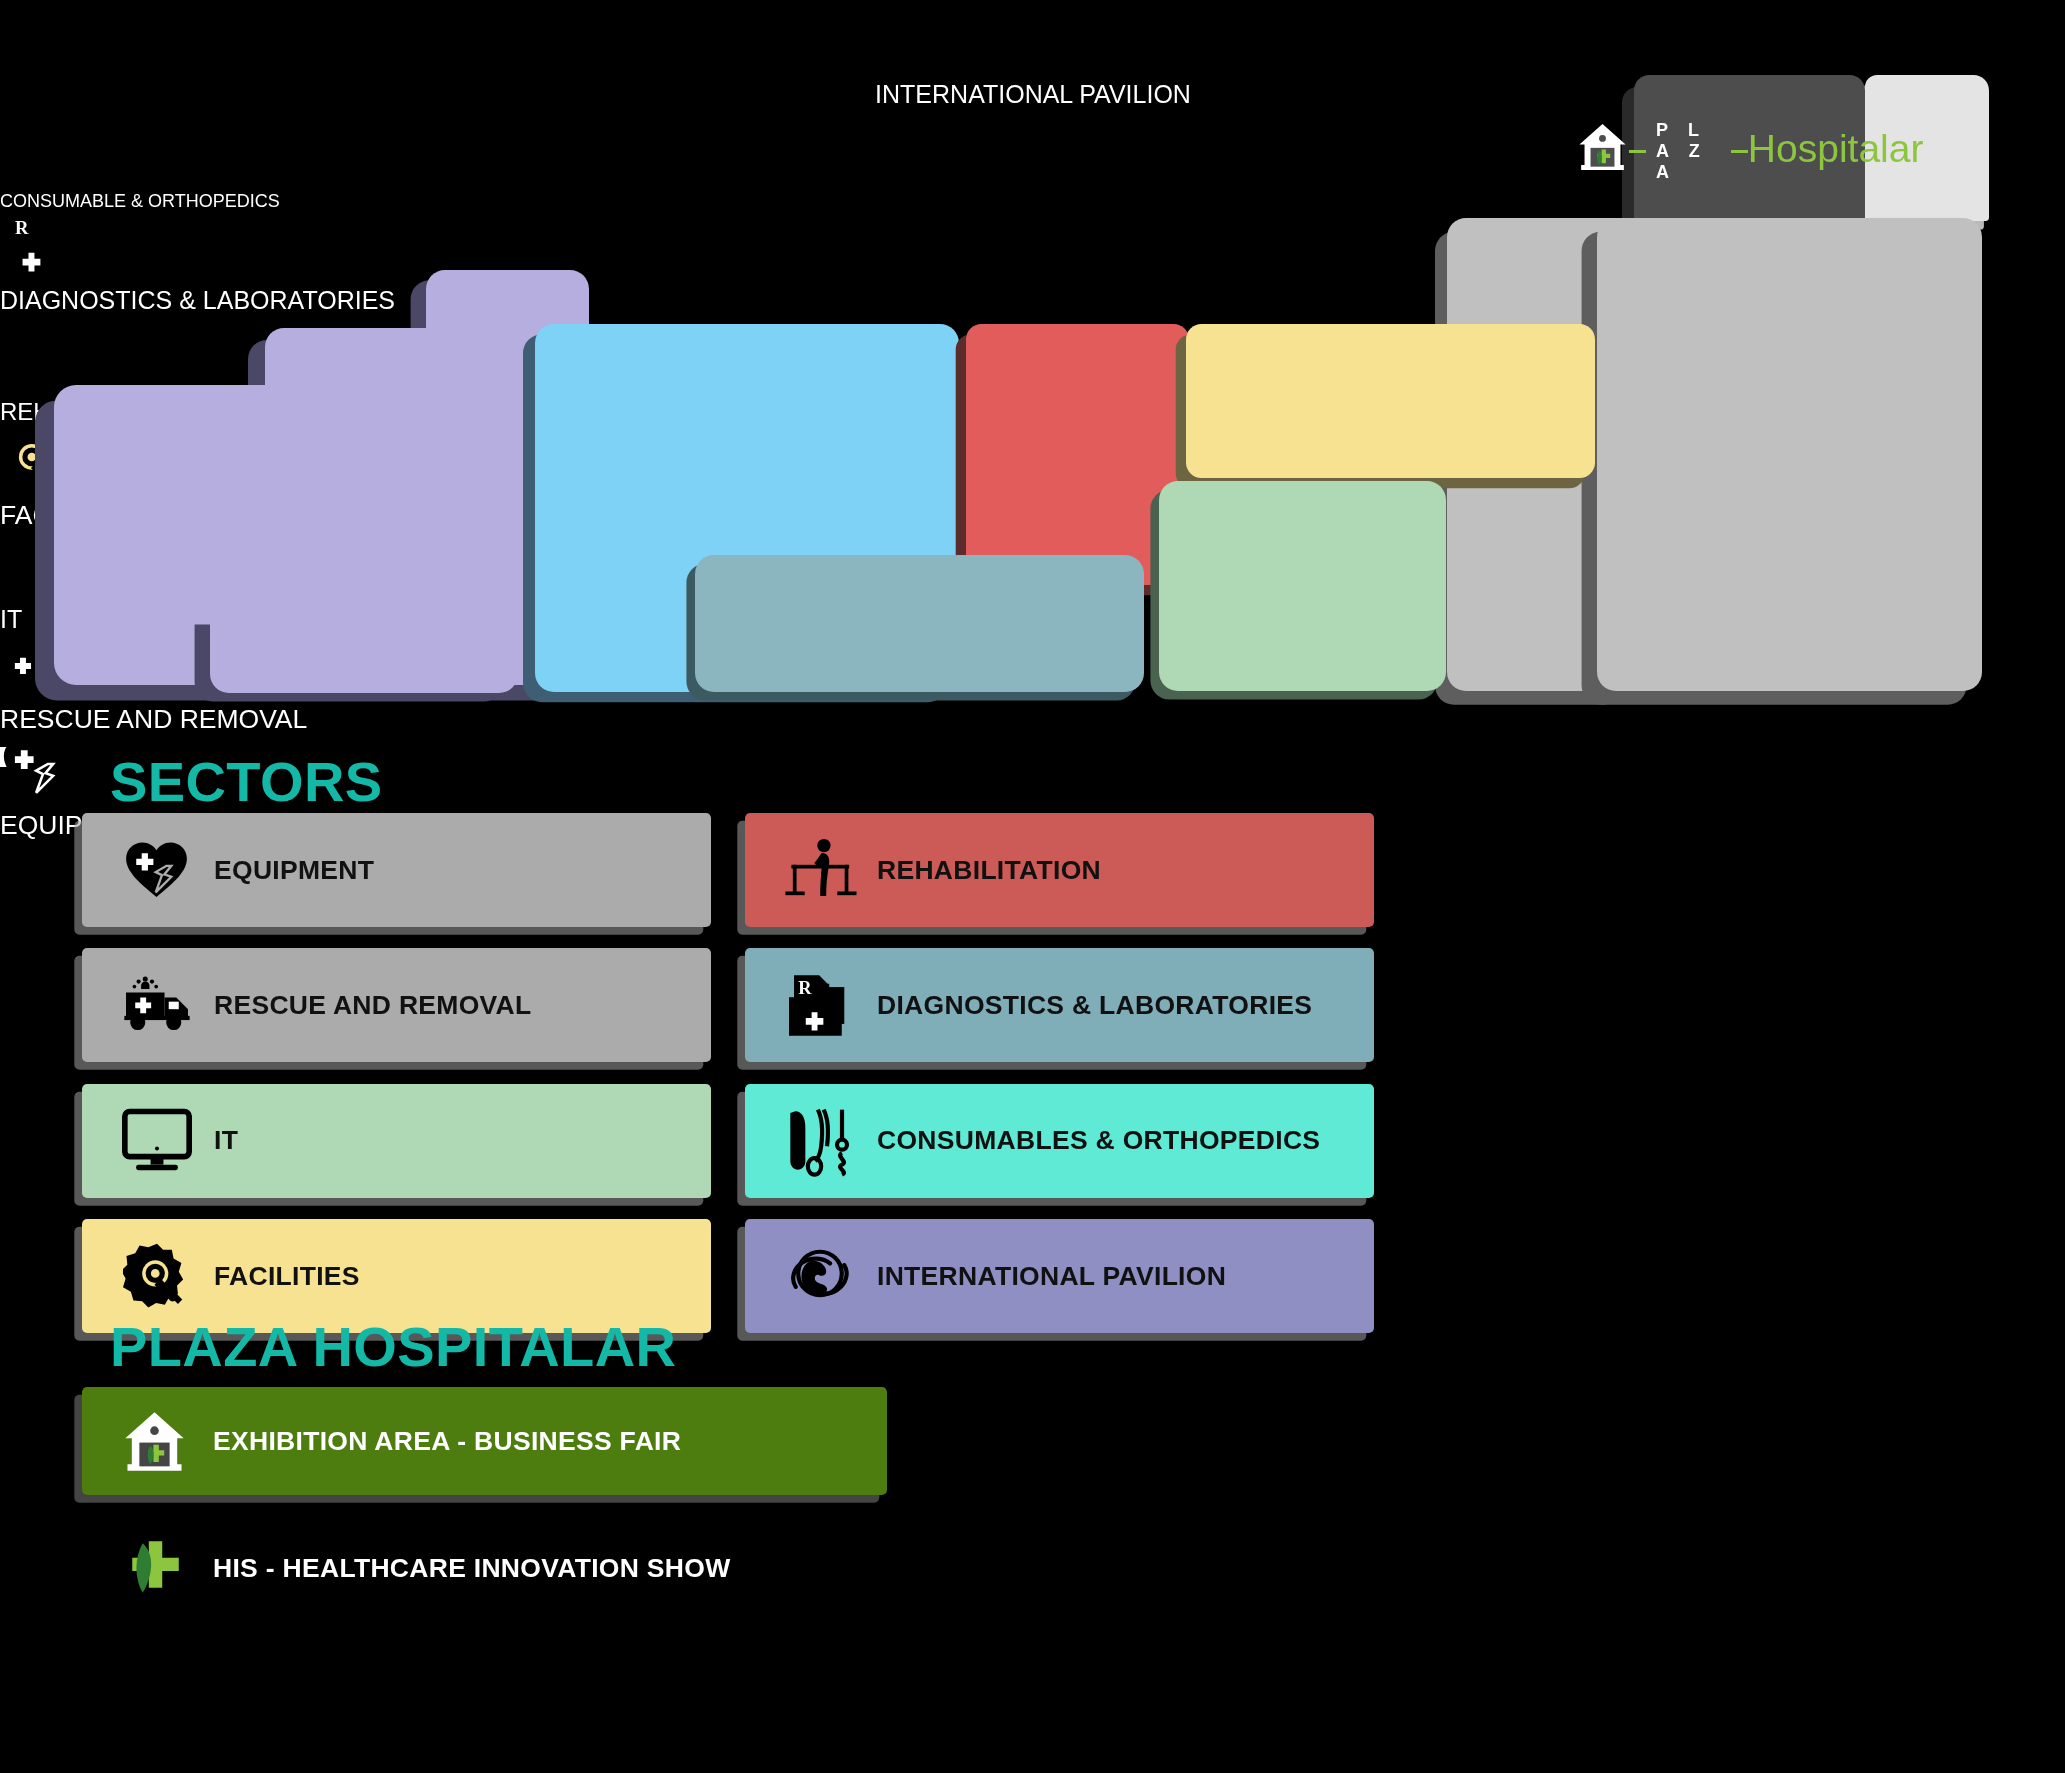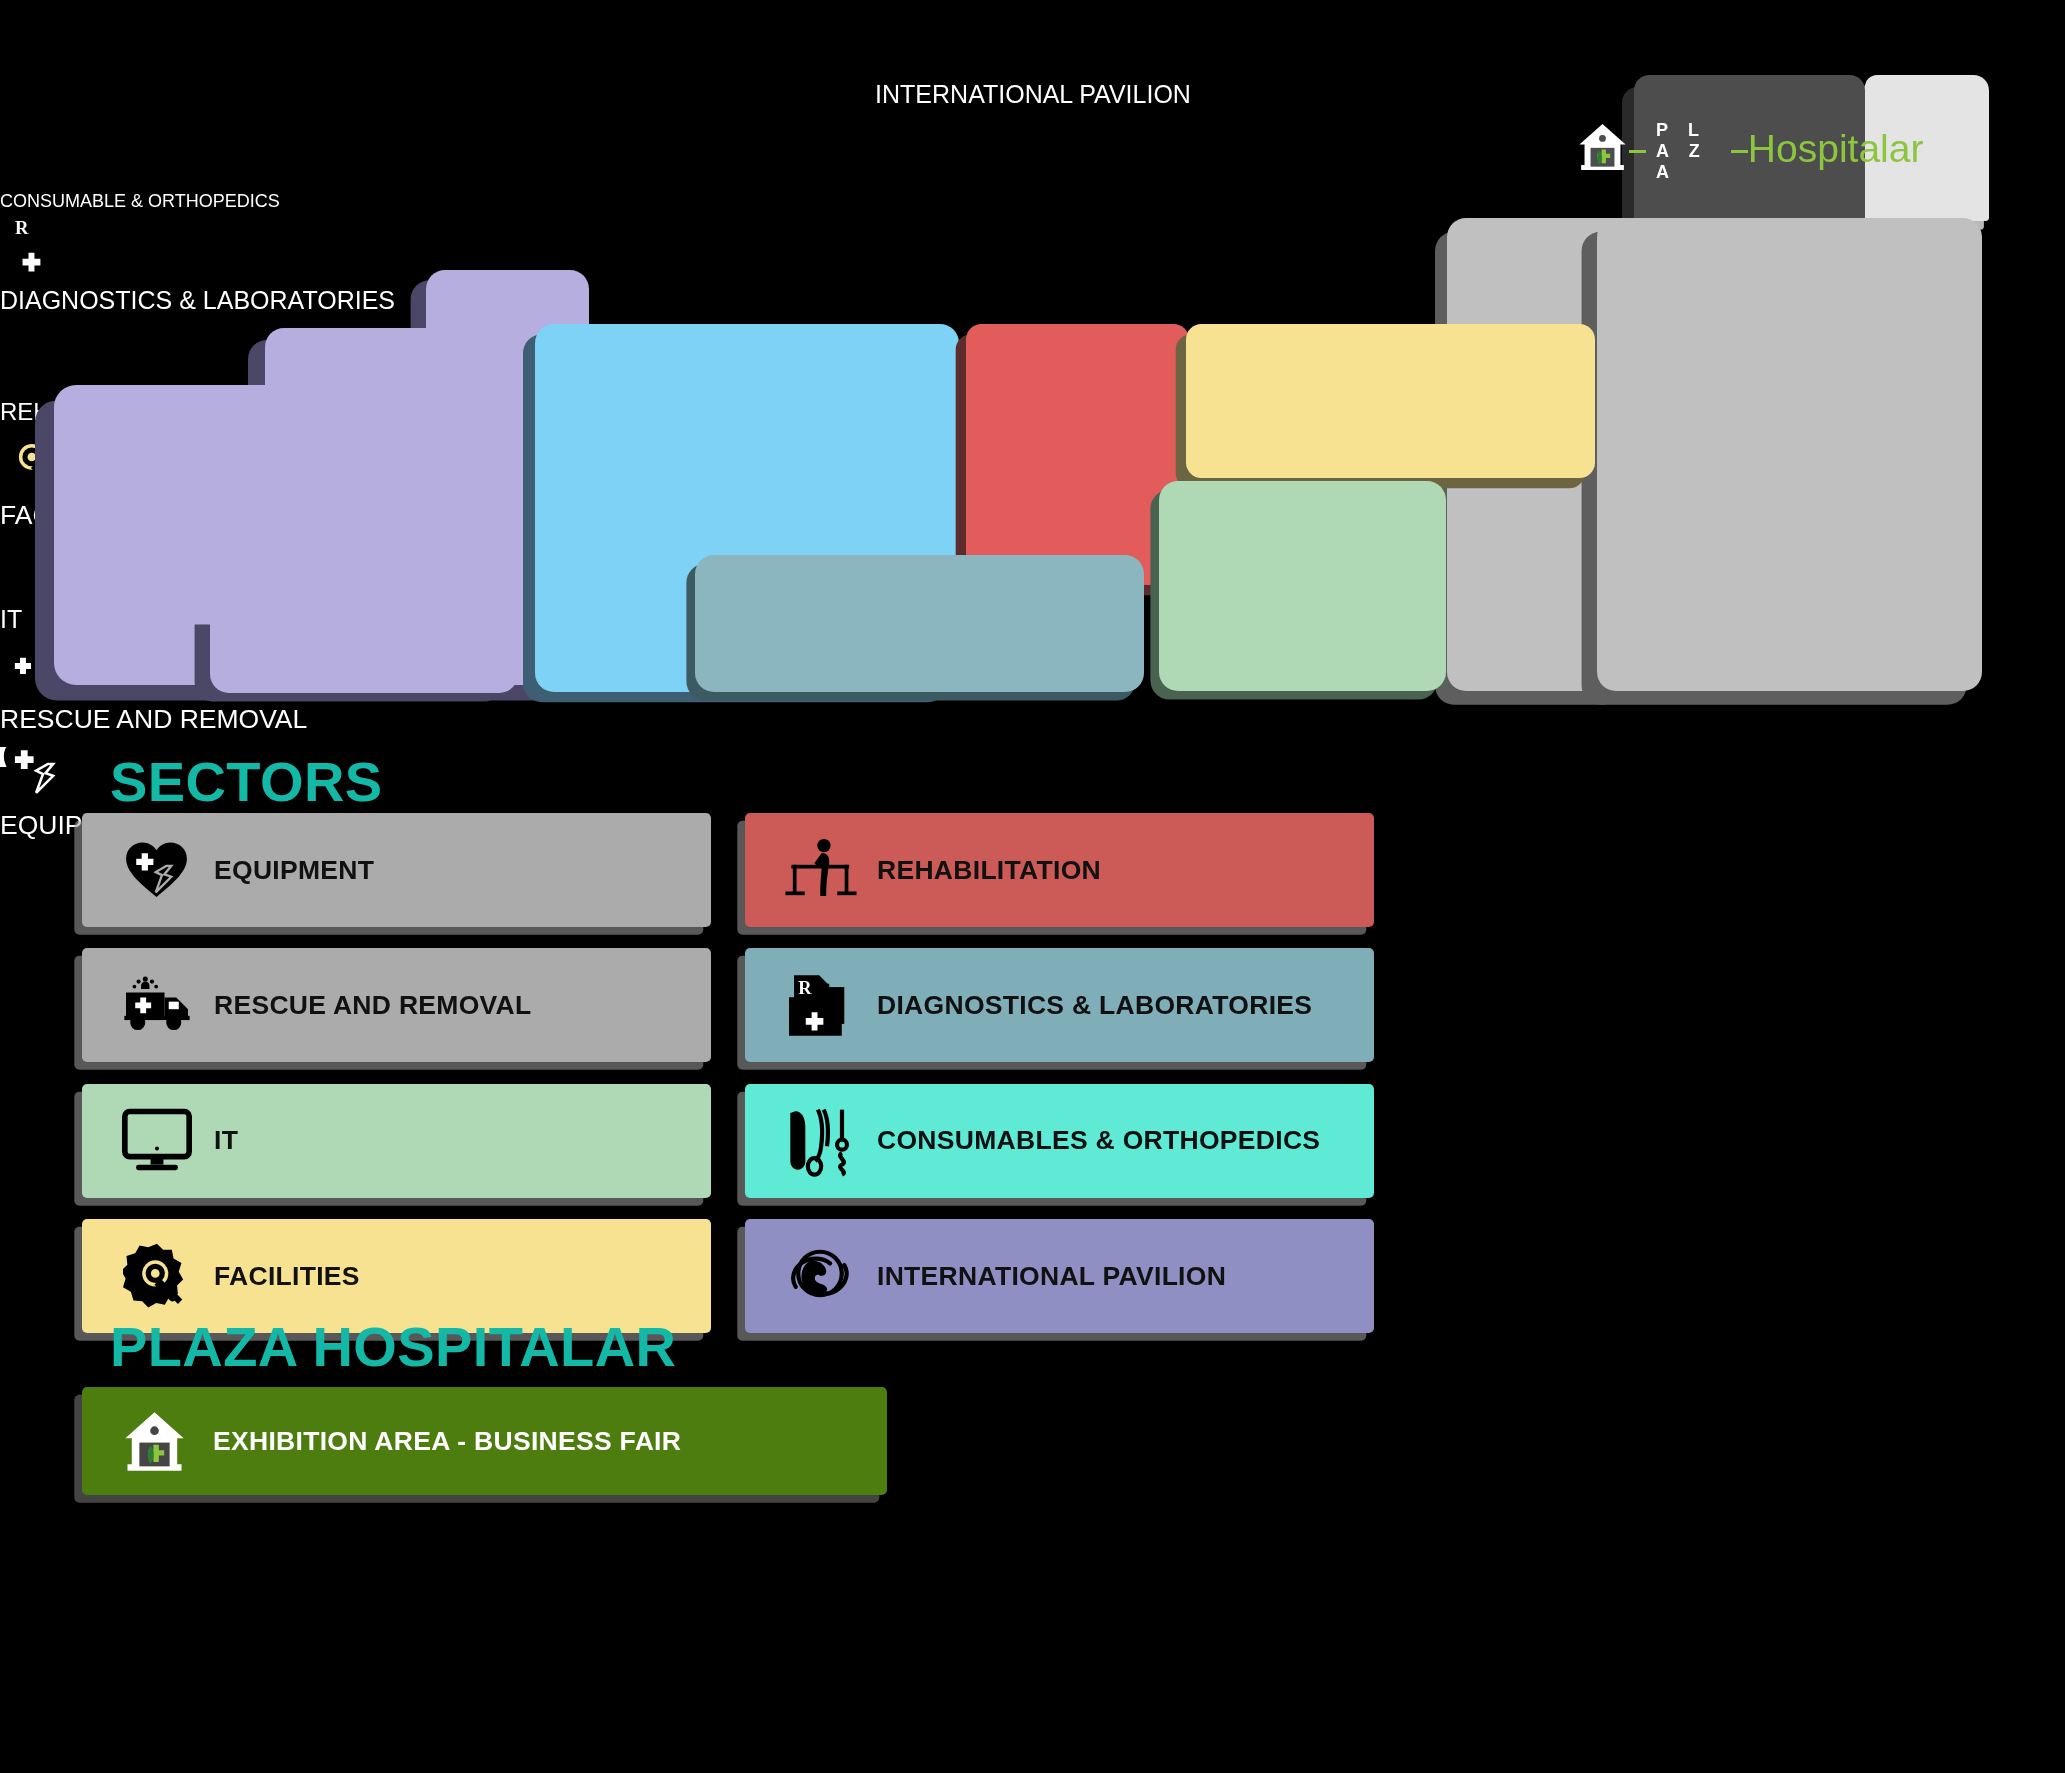--- a/index.html
+++ b/index.html
@@ -436,14 +436,23 @@
         <circle cx="31" cy="19" r="4" fill="#454545"></circle>
         <rect x="17" y="30" width="28" height="22" fill="#454545"></rect>
         <path d="M30 32 h5 v5 h5 v5 h-5 v6 h-5 v-6 h-5 v-5 h5 z" fill="#8cc63e"></path>
         <path d="M27 33 c5 4 4 12 0 17 c-3-5 -3-12 0-17 z" fill="#2f7d32"></path>
       </svg>
     </span>
     <span class="ptxt">EXHIBITION AREA - BUSINESS FAIR</span>
   </div>
 
 
+  <div class="prow" style="background:#000">
+    <span class="picon">
+      <svg width="62" height="62" viewBox="0 0 60 60">
+        <path d="M24 4 h13 v16 h16 v13 h-16 v16 h-13 v-16 h-16 v-13 h16 z" fill="#8cc63e"></path>
+        <path d="M18 6 c12 10 10 32 0 48 c-8-14 -8-34 0-48 z" fill="#2f7d32"></path>
+      </svg>
+    </span>
+    <span class="ptxt">HIS - HEALTHCARE INNOVATION SHOW</span>
+  </div>
 </div>
 
 
 </body></html>

